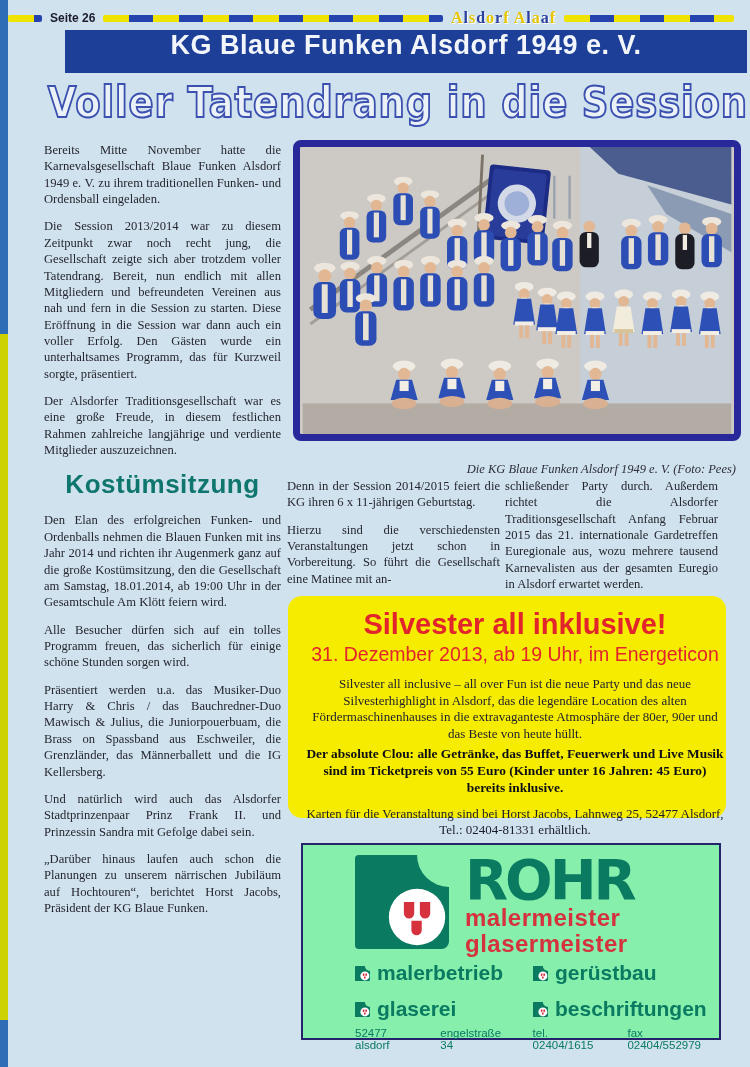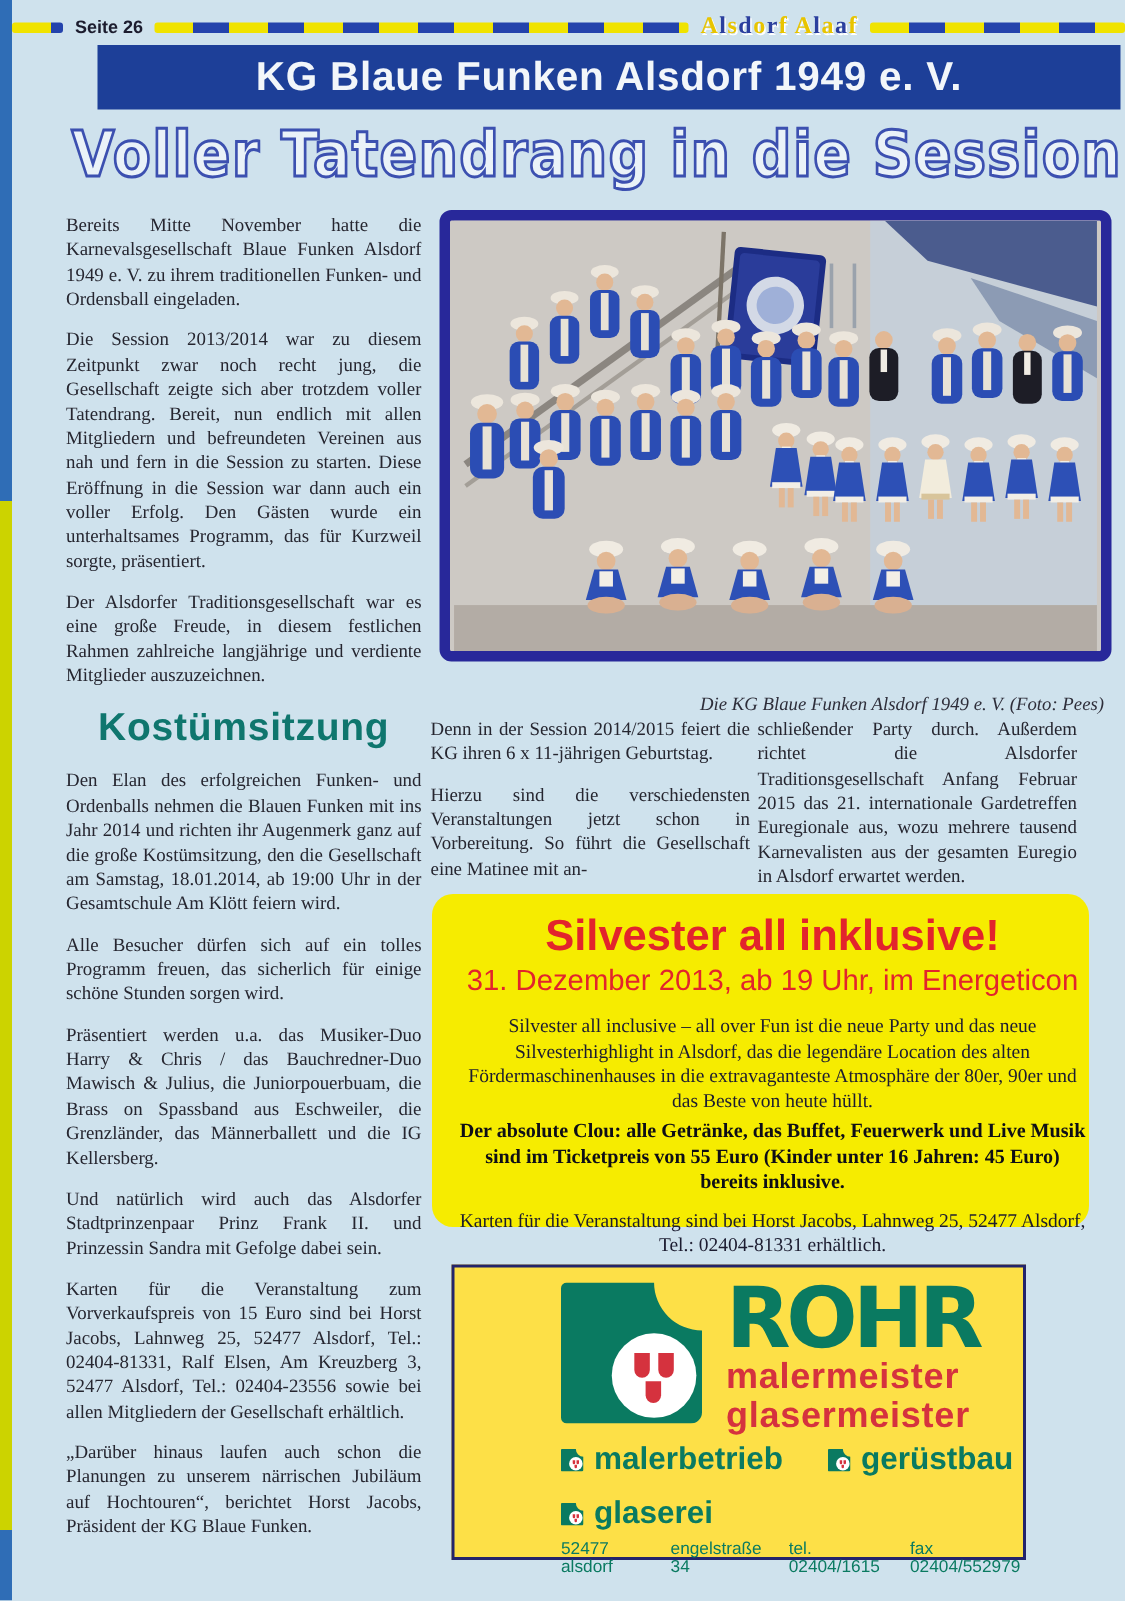--- a/index.html
+++ b/index.html
@@ -5,37 +5,37 @@
   html,body{margin:0;padding:0;}
   body{width:750px;height:1067px;position:relative;background:#cfe2ed;
        font-family:"Liberation Serif", serif;overflow:hidden;}
   
   .stripe{position:absolute;left:0;width:8px;}
   .stripe.s-top{top:0;height:334px;background:#2f6db6;}
   .stripe.s-mid{top:334px;height:686px;background:#ccd300;}
   .stripe.s-bot{top:1020px;height:47px;background:#2f6db6;}
 
   
-  .header-row{position:absolute;left:8px;right:0;top:10px;height:16px;
+  .header-row{position:absolute;left:8px;right:16px;top:10px;height:16px;
               display:flex;align-items:center;gap:8px;}
   .dash{height:7px;border-radius:2px;
         background:repeating-linear-gradient(90deg,#f0e300 0 26px,#2443ac 26px 50px);}
   .dash.start{width:34px;flex:none;}
   .dash.grow{flex:1;}
   .dash.end{width:170px;flex:none;}
   .page-label{font-family:"Liberation Sans",sans-serif;font-weight:bold;
               font-size:12px;color:#1c1c2e;flex:none;}
   .masthead{font-family:"Liberation Serif",serif;font-weight:bold;font-size:16px;
             letter-spacing:1px;flex:none;text-shadow:1px 1px 0 #ffffff;}
   .masthead .c0{color:#e8c400;}
   .masthead .c1{color:#2b3f9e;}
 
   
   .banner{position:absolute;left:65px;right:3px;top:30px;height:43px;
-          background:#1d3f98;display:flex;align-items:center;justify-content:center;}
+          background:#1d3f98;display:flex;align-items:flex-start;justify-content:center;}
   .banner-title{font-family:"Liberation Sans",sans-serif;font-weight:bold;
                 font-size:27px;color:#f2f6fa;letter-spacing:.5px;}
 
   
   .headline-wrap{position:absolute;left:0;top:78px;width:750px;text-align:right;}
   .headline{display:inline-block;font-family:"DejaVu Sans",sans-serif;font-weight:bold;
             font-size:42px;color:#eaf2f8;-webkit-text-stroke:2px #3c50b0;
             letter-spacing:1px;transform:scaleX(.88);transform-origin:center;
             text-shadow:0 0 1px #3c50b0;white-space:nowrap;}
 
@@ -65,23 +65,23 @@
   .silvester-title{font-family:"Liberation Sans",sans-serif;font-weight:bold;
                    font-size:29px;color:#e2242c;margin:2px 0 2px 0;}
   .silvester-sub{font-family:"Liberation Sans",sans-serif;font-weight:normal;
                  font-size:19.5px;color:#e2242c;margin:0 0 10px 0;}
   .silvester p.intro,.silvester p.tickets{font-size:13px;line-height:1.28;color:#1c1c30;
              margin:0 0 2px 0;}
   .silvester p.highlight{font-size:13.4px;font-weight:bold;color:#0e0e16;
              line-height:1.3;margin:2px 0 9px 0;}
 
   
-  .ad{position:absolute;left:301px;top:843px;width:383px;height:197px;
-      background:#fde047;border:2px solid #24246a;box-sizing:border-box;
-      font-family:"Liberation Sans",sans-serif;padding-left:19px;}
+  .ad{position:absolute;left:301px;top:843px;width:420px;height:197px;
+      background:#86efac;border:2px solid #24246a;box-sizing:border-box;
+      font-family:"Liberation Sans",sans-serif;}
   .ad-top{display:flex;align-items:flex-start;padding:10px 0 0 52px;}
   .ad-logo{width:94px;height:94px;flex:none;}
   .ad-brand-col{margin-left:16px;}
   .ad-brand{font-family:"DejaVu Sans",sans-serif;font-weight:bold;font-size:56px;
             line-height:.9;color:#0a7a61;letter-spacing:-3px;}
   .ad-title-line{font-weight:bold;font-size:24px;color:#d5323e;line-height:1.08;
                  letter-spacing:.5px;}
   .ad-services{display:grid;grid-template-columns:178px 1fr;padding:4px 0 0 52px;
                row-gap:12px;}
   .ad-service{display:flex;align-items:center;gap:7px;font-weight:bold;
@@ -115,21 +115,20 @@
 
 <div class="col-left bodytext">
   <p>Bereits Mitte November hatte die Karnevalsgesellschaft Blaue Funken Alsdorf 1949 e. V. zu ihrem traditionellen Funken- und Ordensball eingeladen.</p>
   <p>Die Session 2013/2014 war zu diesem Zeitpunkt zwar noch recht jung, die Gesellschaft zeigte sich aber trotzdem voller Tatendrang. Bereit, nun endlich mit allen Mitgliedern und befreundeten Vereinen aus nah und fern in die Session zu starten. Diese Eröffnung in die Session war dann auch ein voller Erfolg. Den Gästen wurde ein unterhaltsames Programm, das für Kurzweil sorgte, präsentiert.</p>
   <p>Der Alsdorfer Traditionsgesellschaft war es eine große Freude, in diesem festlichen Rahmen zahlreiche langjährige und verdiente Mitglieder auszuzeichnen.</p>
   <div class="section-heading">Kostümsitzung</div>
   <p>Den Elan des erfolgreichen Funken- und Ordenballs nehmen die Blauen Funken mit ins Jahr 2014 und richten ihr Augenmerk ganz auf die große Kostümsitzung, den die Gesellschaft am Samstag, 18.01.2014, ab 19:00 Uhr in der Gesamtschule Am Klött feiern wird.</p>
   <p>Alle Besucher dürfen sich auf ein tolles Programm freuen, das sicherlich für einige schöne Stunden sorgen wird.</p>
   <p>Präsentiert werden u.a. das Musiker-Duo Harry &amp; Chris / das Bauchredner-Duo Mawisch &amp; Julius, die Juniorpouerbuam, die Brass on Spassband aus Eschweiler, die Grenzländer, das Männerballett und die IG Kellersberg.</p>
   <p>Und natürlich wird auch das Alsdorfer Stadtprinzenpaar Prinz Frank II. und Prinzessin Sandra mit Gefolge dabei sein.</p>
-  <p>Karten für die Veranstaltung zum Vorverkaufspreis von 15 Euro sind bei Horst Jacobs, Lahnweg 25, 52477 Alsdorf, Tel.: 02404-81331, Ralf Elsen, Am Kreuzberg 3, 52477 Alsdorf, Tel.: 02404-23556 sowie bei allen Mitgliedern der Gesellschaft erhältlich.</p>
   <p>„Darüber hinaus laufen auch schon die Planungen zu unserem närrischen Jubiläum auf Hochtouren“, berichtet Horst Jacobs, Präsident der KG Blaue Funken.</p>
 </div>
 
 <div class="photo">
   <svg viewBox="0 0 448 300" xmlns="http://www.w3.org/2000/svg">
     <defs>
       <symbol id="adult" viewBox="0 0 24 50">
         <ellipse cx="12" cy="5.5" rx="9" ry="4.5" fill="#ece6dc"></ellipse>
         <circle cx="12" cy="12" r="5.5" fill="#e2b894"></circle>
         <rect x="2.5" y="17" width="19" height="31" rx="6" fill="#2b4db4"></rect>
@@ -273,20 +272,26 @@
           <use href="#rohrmark"></use>
         </svg>
       <span>gerüstbau</span>
     </div>
     <div class="ad-service">
       <svg class="mini-logo" viewBox="0 0 100 100">
           <use href="#rohrmark"></use>
         </svg>
       <span>glaserei</span>
     </div>
+    <div class="ad-service">
+      <svg class="mini-logo" viewBox="0 0 100 100">
+          <use href="#rohrmark"></use>
+        </svg>
+      <span>beschriftungen</span>
+    </div>
   </div>
   <div class="ad-address">
     <span>52477 alsdorf</span>
     <span>engelstraße 34</span>
     <span>tel. 02404/1615</span>
     <span>fax 02404/552979</span>
   </div>
 </div>
 
 </body></html>

